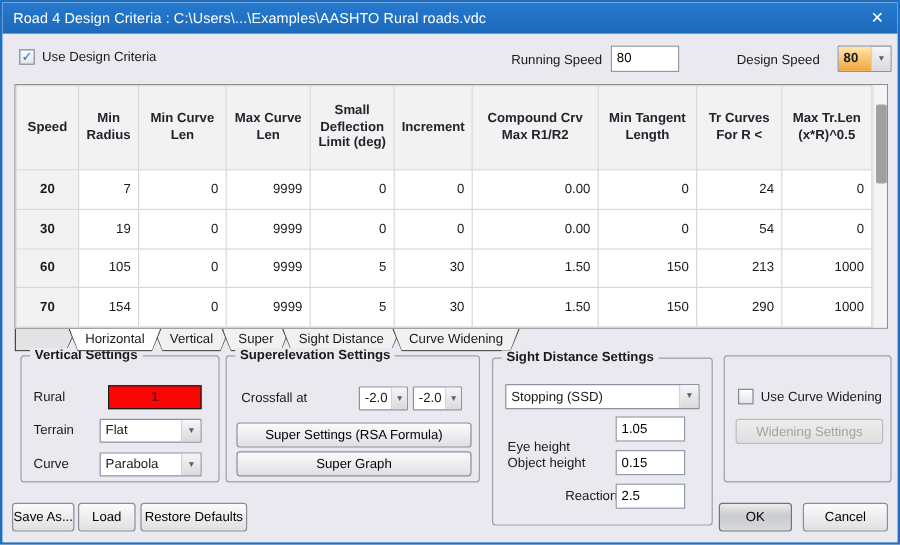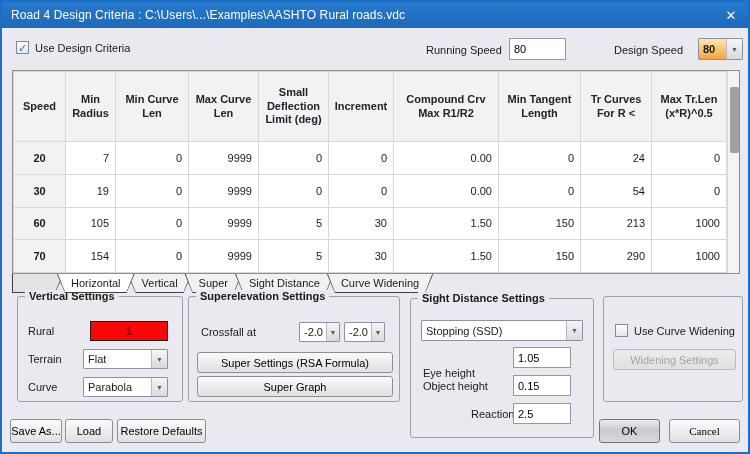--- a/index.html
+++ b/index.html
@@ -235,15 +235,15 @@
       <span class="cb"></span>
       <span>Use Curve Widening</span>
     </label>
     <button class="btn disabled" style="left:9px; top:52px; width:123px; height:21px;" disabled="">Widening Settings</button>
   </div>
 
   <button class="btn" style="left:8px; top:417px; width:52px; height:24px;text-align:right;">Save As...</button>
   <button class="btn" style="left:63px; top:417px; width:48px; height:24px;">Load</button>
   <button class="btn" style="left:115px; top:417px; width:89px; height:24px;">Restore Defaults</button>
   <button class="btn default" style="left:597px; top:417px; width:61px; height:24px;">OK</button>
-  <button class="btn" style="left:667px; top:417px; width:71px; height:24px;font-family:Liberation Serif, serif;">Cancel</button>
+  <button class="btn" style="left:667px; top:417px; width:71px; height:24px;">Cancel</button>
 
 </div>
 
 </body></html>

